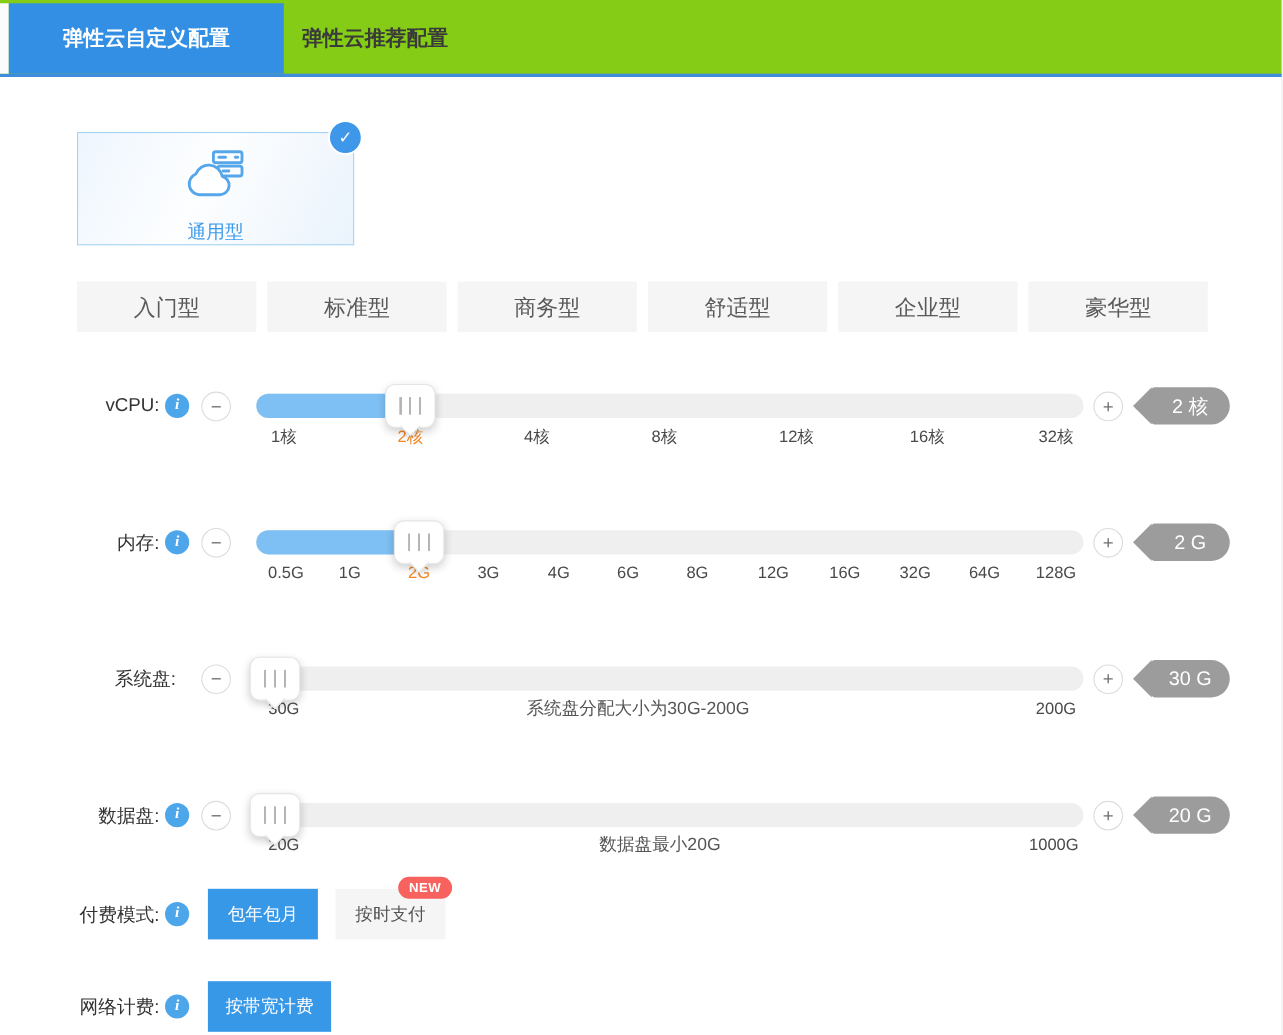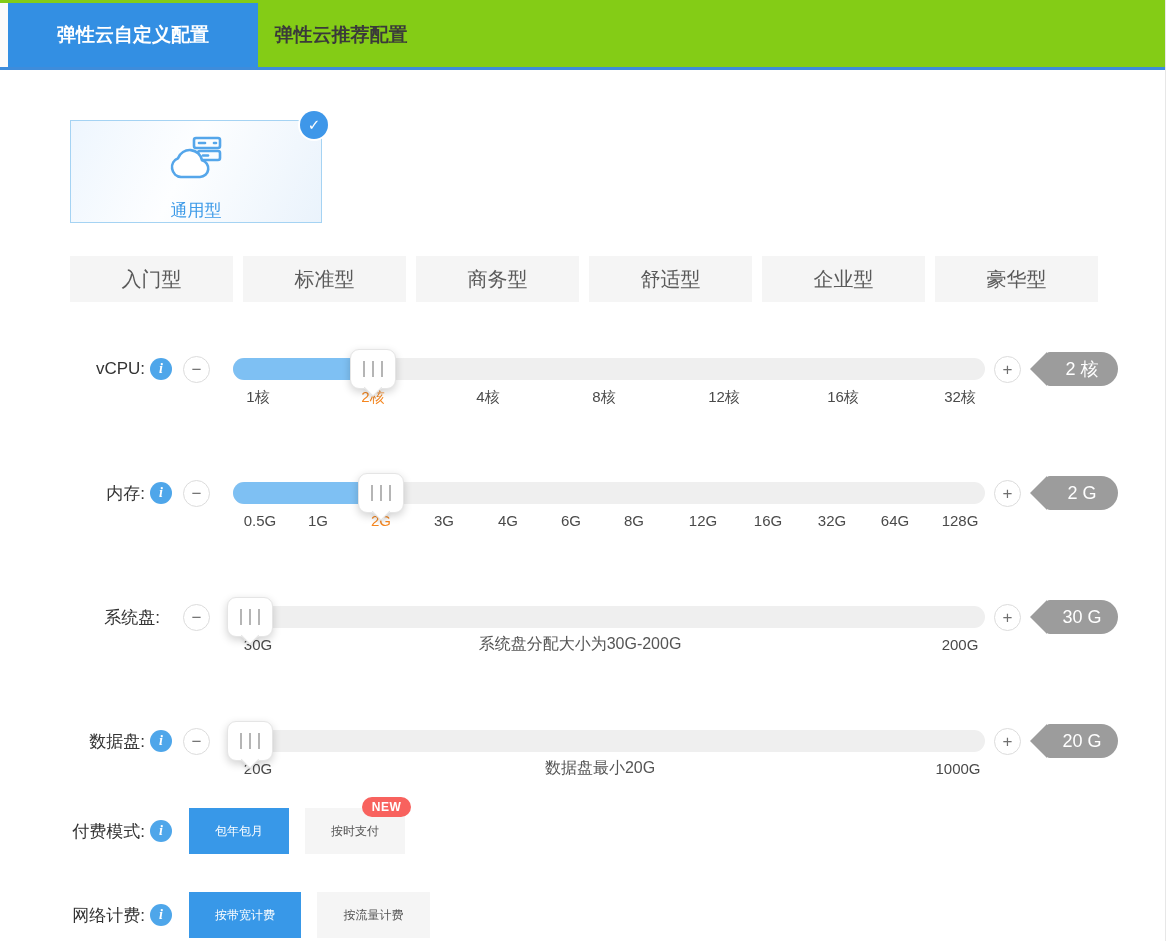--- a/index.html
+++ b/index.html
@@ -74,21 +74,21 @@
   .ticks { position:absolute; left:0; top:48px; width:1166px; height:22px; }
   .tick { position:absolute; transform:translateX(-50%); font-size:15px; color:#4A4A4A;
       white-space:nowrap; }
   .tick.active { color:#F5861F; }
   .hint { position:absolute; transform:translateX(-50%); font-size:16px; color:#555;
       white-space:nowrap; top:-2px; }
 
   
   .choice-row { position:absolute; left:0; width:1166px; height:62px; }
   .choice-row .field-label { height:46px; }
-  .choice-btn { position:absolute; height:46px; border:none; font-size:12px;
+  .choice-btn { position:absolute; height:46px; border:none; font-size:16px;
       font-family:inherit; cursor:pointer; display:flex; align-items:center;
       justify-content:center; }
   .choice-btn.sel { background:#3898E8; color:#fff; }
   .choice-btn.unsel { background:#F5F5F5; color:#555; }
   .new-badge { position:absolute; left:362px; top:0; width:49px; height:20px;
       border-radius:10px; background:#F8625E; color:#fff; font-size:12px;
       font-weight:bold; display:flex; align-items:center; justify-content:center;
       letter-spacing:0.5px; z-index:2; }
   svg { display:block; }
 </style>
@@ -237,16 +237,15 @@
     <button class="choice-btn unsel" style="left:305px;top:11px;width:100px">按时支付</button>
     <div class="new-badge">NEW</div>
   </div>
 
   <div class="choice-row" style="top:884px">
     <div class="field-label" style="top:8px">
       <span>网络计费:</span>
       <span class="info">i</span>
     </div>
     <button class="choice-btn sel" style="left:189px;top:8px;width:112px">按带宽计费</button>
-    <button class="choice-btn unsel" style="left:317px;top:8px;width:113px">按流量计费</button>
   </div>
 
 </div>
 
 </body></html>

